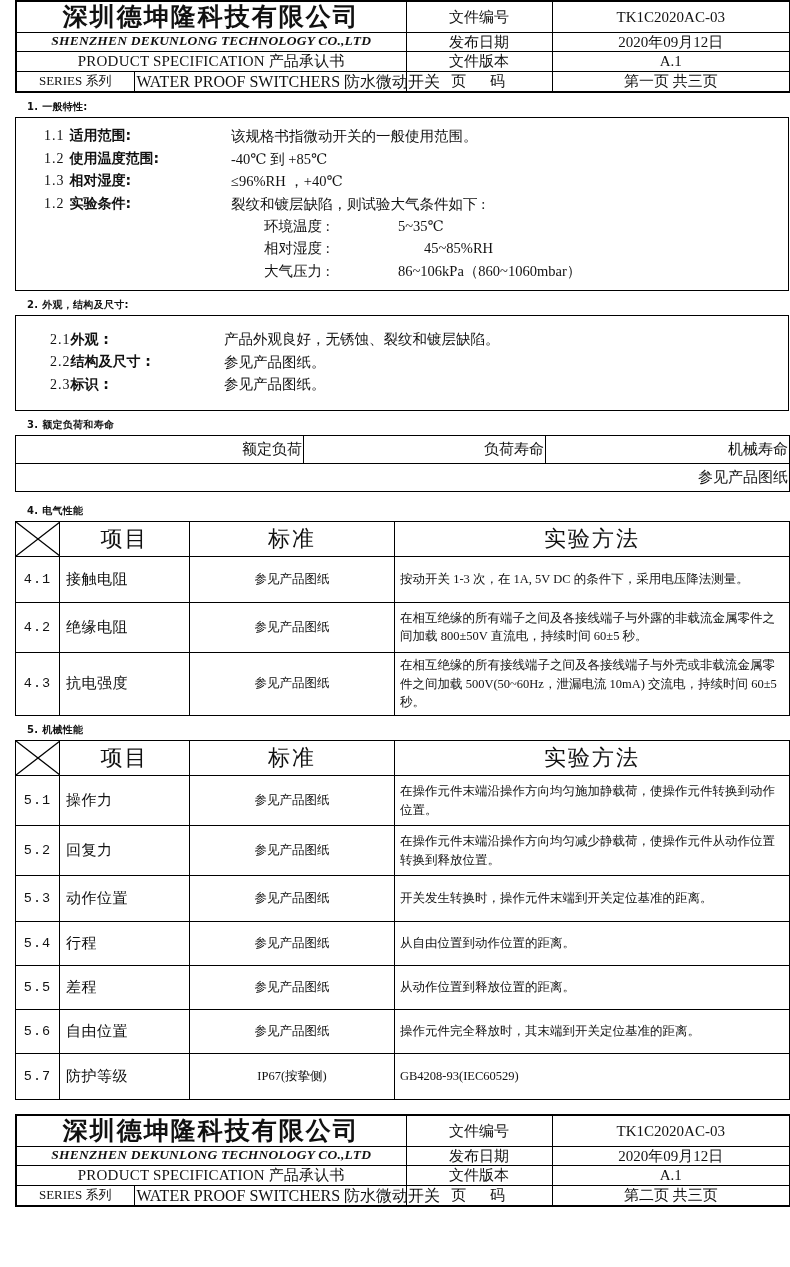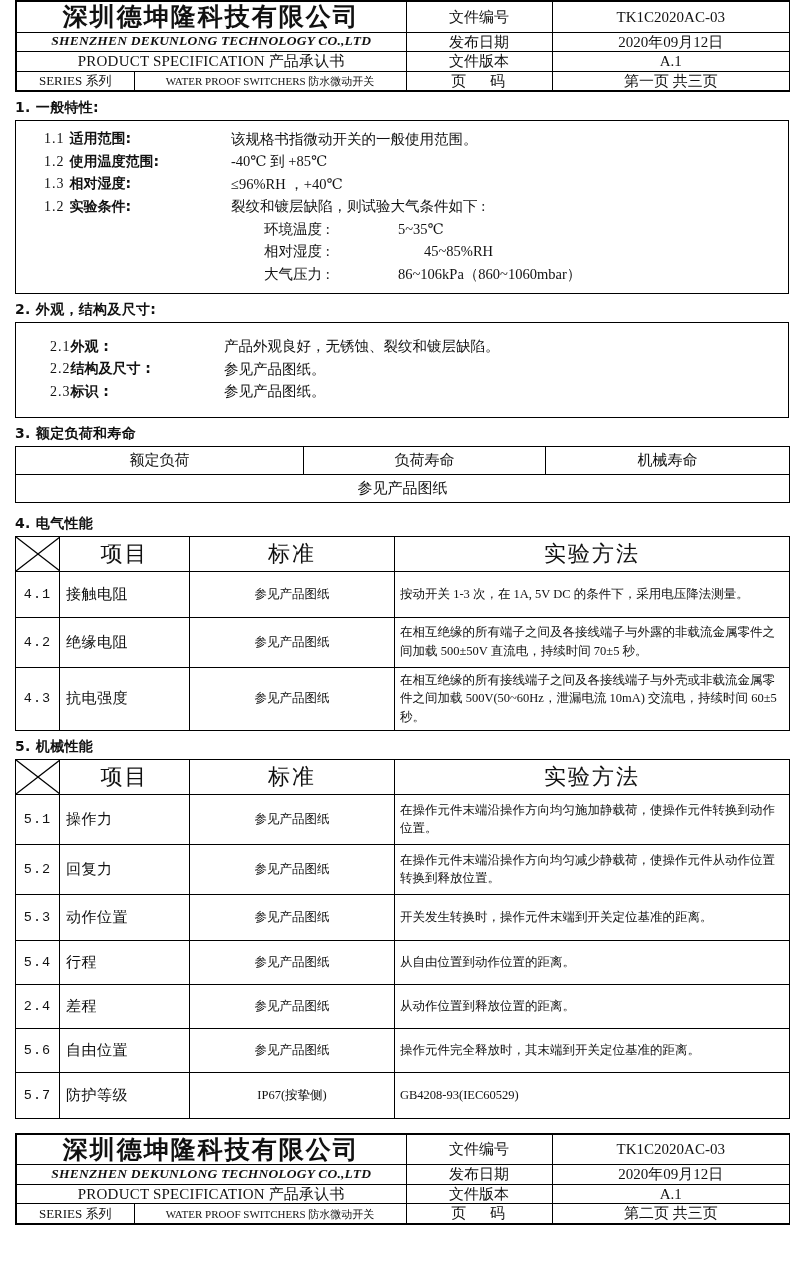--- a/index.html
+++ b/index.html
@@ -57,43 +57,43 @@
   .hdr-prodspec {
     font-size: 15px;
     letter-spacing: 0.2px;
     white-space: nowrap;
   }
   .hdr-series-label {
     font-size: 13px;
     white-space: nowrap;
   }
   .hdr-series-val {
-    font-size: 11px;
+    font-size: 16px;
     white-space: nowrap;
     margin-left: 20px;
   }
   .hdr-key {
     font-size: 15px;
     white-space: nowrap;
   }
   .hdr-val {
     font-size: 15px;
     white-space: nowrap;
   }
   .hdr-pagecode {
     letter-spacing: 10px;
     padding-left: 10px !important;
   }
 
   
   .sec-title {
     font-family: "DejaVu Sans", sans-serif;
     font-weight: bold;
-    font-size: 14px;
-    margin: 7px 0 3px 0;
+    font-size: 10px;
+    margin: 7px 0 3px 12px;
     letter-spacing: 0.3px;
   }
 
   
   .box {
     border: 1.5px solid #000;
     box-sizing: border-box;
     width: 774px;
     padding: 7px 0 8px 0;
   }
@@ -134,21 +134,21 @@
 
   
   table.t3 {
     width: 774px;
     border-collapse: collapse;
     table-layout: fixed;
     border: 1.5px solid #000;
   }
   table.t3 td {
     border: 1px solid #000;
-    text-align: center;
+    text-align: right;
     font-size: 15px;
     height: 25px;
     vertical-align: middle;
   }
 
   
   table.spec {
     width: 774px;
     border-collapse: collapse;
     table-layout: fixed;
@@ -326,21 +326,21 @@
     <tr style="height:46px">
       <td class="td-no">4.1</td>
       <td class="td-name">接触电阻</td>
       <td class="td-std">参见产品图纸</td>
       <td class="td-method">按动开关 1-3 次，在 1A, 5V DC 的条件下，采用电压降法测量。</td>
     </tr>
     <tr style="height:50px">
       <td class="td-no">4.2</td>
       <td class="td-name">绝缘电阻</td>
       <td class="td-std">参见产品图纸</td>
-      <td class="td-method">在相互绝缘的所有端子之间及各接线端子与外露的非载流金属零件之间加载 500±50V 直流电，持续时间 70±5 秒。</td>
+      <td class="td-method">在相互绝缘的所有端子之间及各接线端子与外露的非载流金属零件之间加载 800±50V 直流电，持续时间 60±5 秒。</td>
     </tr>
     <tr style="height:62px">
       <td class="td-no">4.3</td>
       <td class="td-name">抗电强度</td>
       <td class="td-std">参见产品图纸</td>
       <td class="td-method">在相互绝缘的所有接线端子之间及各接线端子与外壳或非载流金属零件之间加载 500V(50~60Hz，泄漏电流 10mA) 交流电，持续时间 60±5 秒。</td>
     </tr>
   </tbody>
     </table>
 
@@ -382,21 +382,21 @@
       <td class="td-std">参见产品图纸</td>
       <td class="td-method">开关发生转换时，操作元件末端到开关定位基准的距离。</td>
     </tr>
     <tr style="height:44px">
       <td class="td-no">5.4</td>
       <td class="td-name">行程</td>
       <td class="td-std">参见产品图纸</td>
       <td class="td-method">从自由位置到动作位置的距离。</td>
     </tr>
     <tr style="height:44px">
-      <td class="td-no">2.4</td>
+      <td class="td-no">5.5</td>
       <td class="td-name">差程</td>
       <td class="td-std">参见产品图纸</td>
       <td class="td-method">从动作位置到释放位置的距离。</td>
     </tr>
     <tr style="height:44px">
       <td class="td-no">5.6</td>
       <td class="td-name">自由位置</td>
       <td class="td-std">参见产品图纸</td>
       <td class="td-method">操作元件完全释放时，其末端到开关定位基准的距离。</td>
     </tr>

